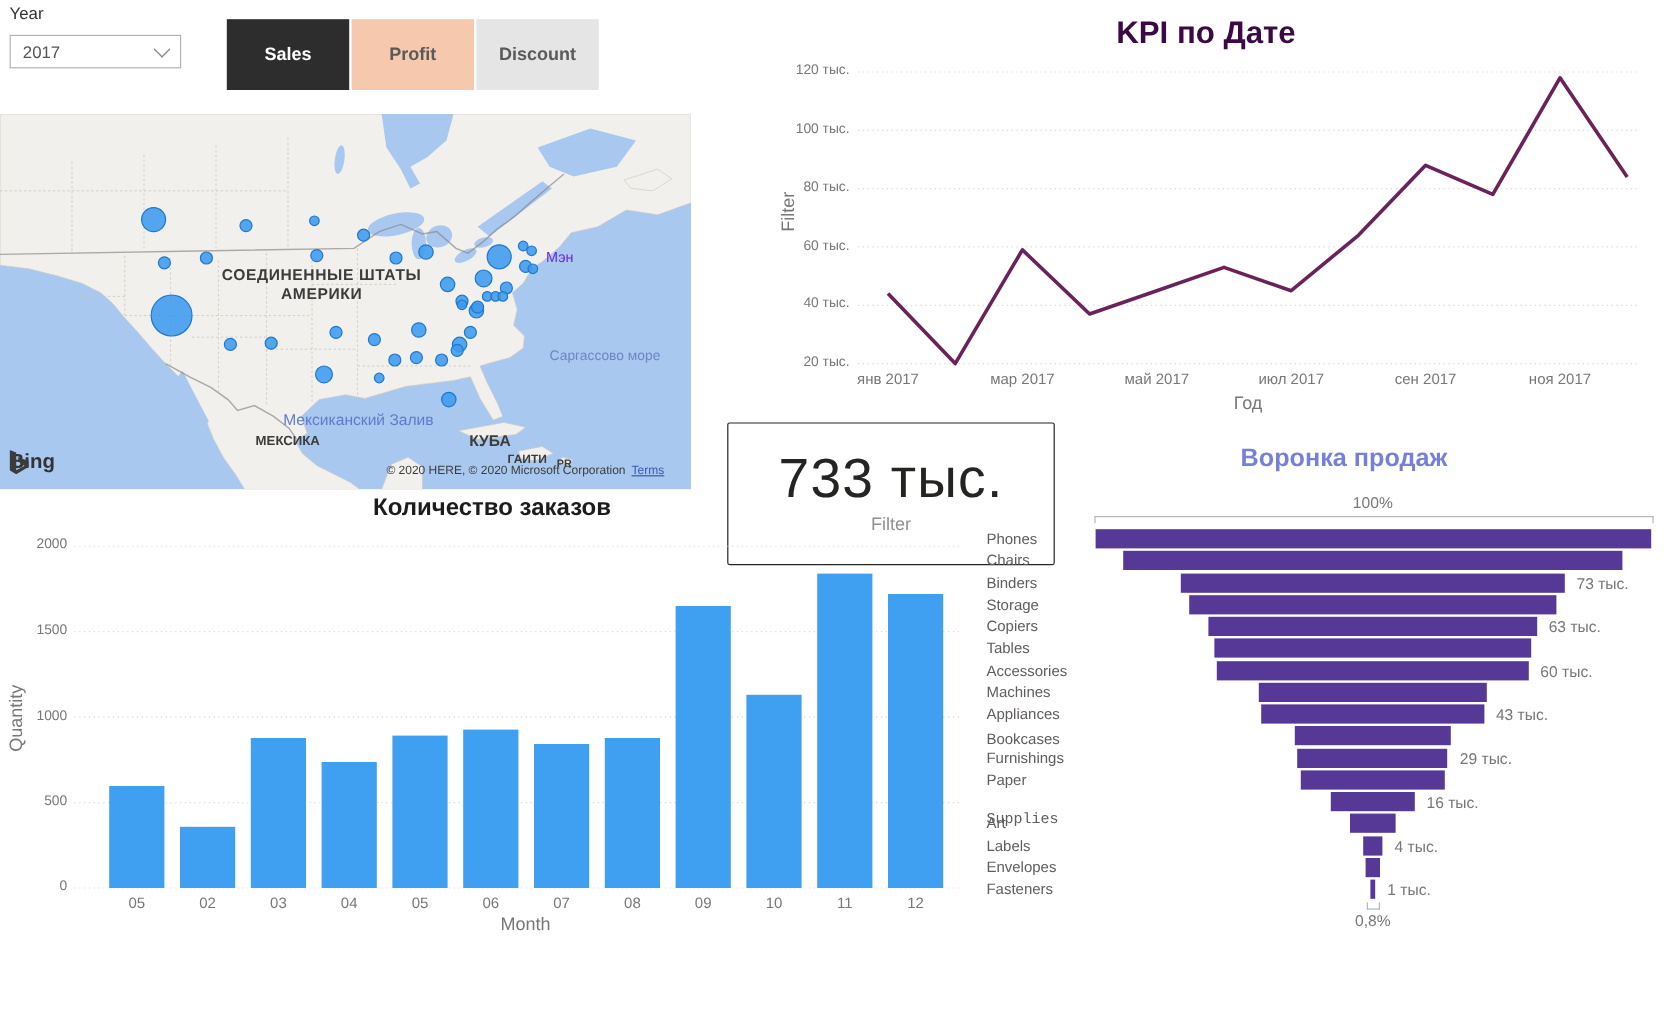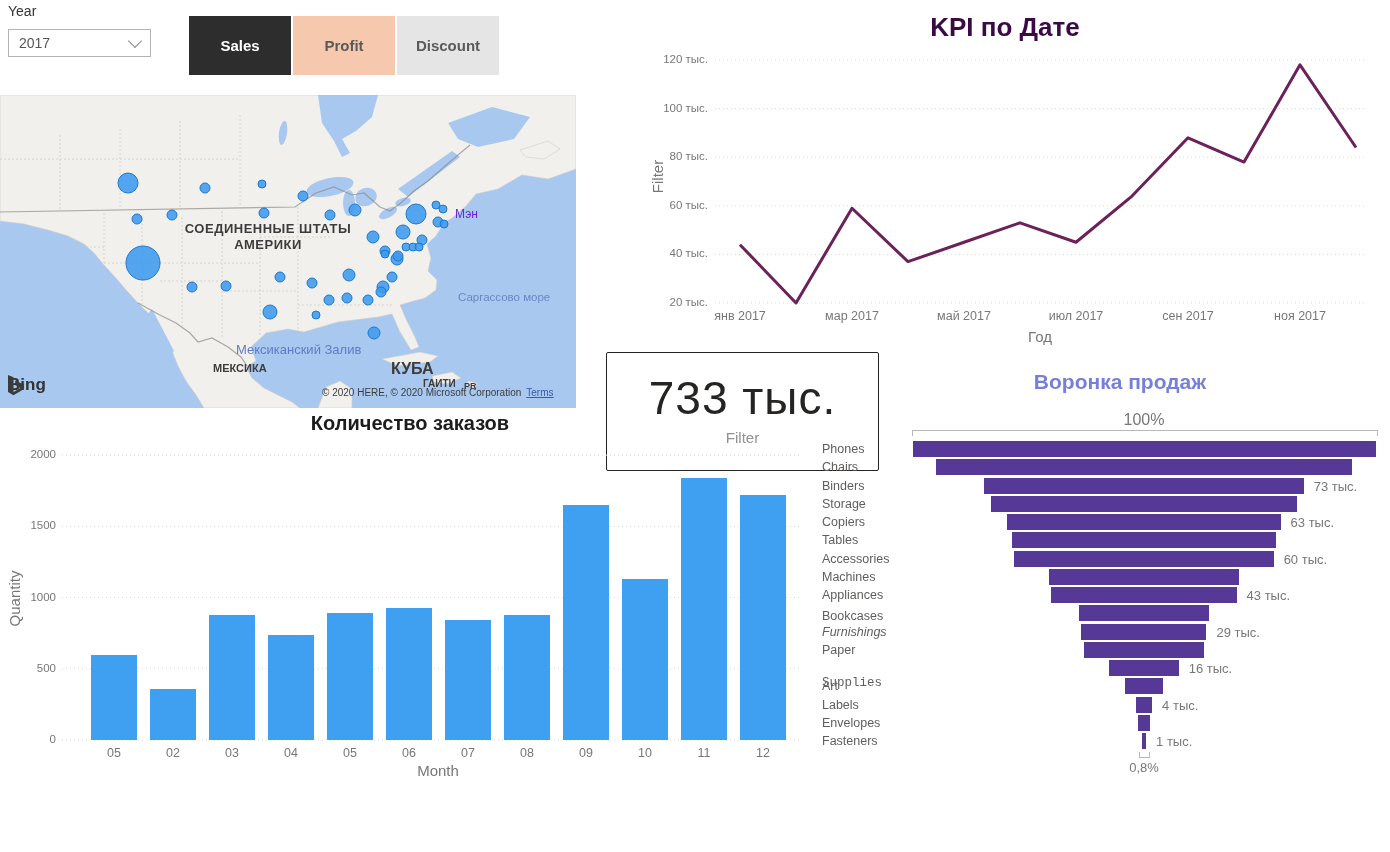--- a/index.html
+++ b/index.html
@@ -23,21 +23,21 @@
   .map{position:absolute;left:0;top:95px;width:576px;height:313px;overflow:hidden;cursor:grab;}
   .map svg{position:absolute;left:0;top:0;}
   .bubble{fill:#3e9aef;fill-opacity:.88;stroke:#1e78cc;stroke-width:1;}
   .maplab{position:absolute;white-space:nowrap;}
   .lab-country{left:168px;top:126px;width:200px;font-size:13px;font-weight:bold;color:#3c3c3c;
                text-align:center;letter-spacing:.5px;line-height:1.25;white-space:normal;}
   .lab-maine{left:455px;top:112px;font-size:12px;color:#6d28d9;}
   .lab-sargasso{left:458px;top:196px;font-size:11.5px;color:#6e85c4;}
   .lab-gulf{left:236px;top:247px;font-size:13px;color:#5f7bc8;}
   .lab-mexico{left:213px;top:267px;font-size:11px;font-weight:bold;color:#3c3c3c;}
-  .lab-cuba{left:391px;top:265px;font-size:16px;font-weight:bold;color:#3c3c3c;}
+  .lab-cuba{left:391px;top:265px;font-size:13px;font-weight:bold;color:#3c3c3c;}
   .lab-haiti{left:423px;top:283px;font-size:10px;font-weight:bold;color:#3c3c3c;}
   .lab-pr{left:464px;top:286px;font-size:9px;font-weight:bold;color:#3c3c3c;}
   .bing{position:absolute;left:8px;top:280px;display:flex;align-items:center;color:#333;
         font-size:17px;font-weight:bold;}
   .copyright{position:absolute;left:322px;top:292px;font-size:10px;color:#3c3c3c;}
   .copyright a{color:#3b5aa8;text-decoration:underline;margin-left:5px;cursor:pointer;}
 
   
   .panel{position:absolute;}
   .kpi{left:620px;top:0;width:770px;height:350px;}
@@ -58,21 +58,21 @@
   .card{position:absolute;left:606px;top:352px;width:273px;height:119px;background:#fff;
         border:1.5px solid #252423;border-radius:2px;box-sizing:border-box;text-align:center;}
   .card-value{margin-top:18px;font-size:46px;color:#252423;letter-spacing:1px;}
   .card-label{margin-top:4px;font-size:15px;color:#919191;}
 
   
   .funnel{left:820px;top:368px;width:570px;height:440px;}
   .fun-title{position:absolute;left:30px;top:2px;width:540px;text-align:center;font-size:21px;
              font-weight:bold;}
   .fun-top-label{position:absolute;left:274px;top:43px;width:100px;text-align:center;
-                 font-size:16px;color:#777;}
+                 font-size:13px;color:#777;}
   .fun-bracket{position:absolute;left:92px;top:62px;width:464px;height:5px;
                border-top:1px solid #b7b7b7;border-left:1px solid #b7b7b7;
                border-right:1px solid #b7b7b7;}
   .fun-cat{position:absolute;left:2px;width:88px;font-size:12.5px;color:#605e5c;
            white-space:nowrap;}
   .fun-bar{position:absolute;height:16px;cursor:pointer;}
   .fun-val{position:absolute;font-size:13px;color:#777;white-space:nowrap;}
   .fun-bot-bracket{position:absolute;left:319px;top:384px;width:9px;height:5px;
                    border-bottom:1px solid #b7b7b7;border-left:1px solid #b7b7b7;
                    border-right:1px solid #b7b7b7;}
@@ -307,21 +307,21 @@
         <div class="fun-cat" style="top: 183.5px;">Accessories</div>
         <div class="fun-bar" style="left: 194.36px; top: 182.5px; width: 259.28px; background: rgb(86, 56, 150);"></div>
         <div class="fun-val" style="left: 463.64px; top: 183.5px;">60 тыс.</div>
         <div class="fun-cat" style="top: 201.75px;">Machines</div>
         <div class="fun-bar" style="left: 229.085px; top: 200.75px; width: 189.83px; background: rgb(86, 56, 150);"></div>
         <div class="fun-cat" style="top: 220px;">Appliances</div>
         <div class="fun-bar" style="left: 231.4px; top: 219px; width: 185.2px; background: rgb(86, 56, 150);"></div>
         <div class="fun-val" style="left: 426.6px; top: 220px;">43 тыс.</div>
         <div class="fun-cat" style="top: 241px;">Bookcases</div>
         <div class="fun-bar" style="left: 259.18px; top: 237.25px; width: 129.64px; background: rgb(86, 56, 150);"></div>
-        <div class="fun-cat" style="top: 256.5px; font-style: italic;">Furnishings</div>
+        <div class="fun-cat" style="top: 256.5px;">Furnishings</div>
         <div class="fun-bar" style="left: 261.495px; top: 255.5px; width: 125.01px; background: rgb(86, 56, 150);"></div>
         <div class="fun-val" style="left: 396.505px; top: 256.5px;">29 тыс.</div>
         <div class="fun-cat" style="top: 274.75px;">Paper</div>
         <div class="fun-bar" style="left: 263.81px; top: 273.75px; width: 120.38px; background: rgb(86, 56, 150);"></div>
         <div class="fun-cat" style="top: 308px; font-family: Liberation Mono, monospace;">Supplies</div>
         <div class="fun-bar" style="left: 289.275px; top: 292px; width: 69.45px; background: rgb(86, 56, 150);"></div>
         <div class="fun-val" style="left: 368.725px; top: 293px;">16 тыс.</div>
         <div class="fun-cat" style="top: 311.25px;">Art</div>
         <div class="fun-bar" style="left: 305.48px; top: 310.25px; width: 37.04px; background: rgb(86, 56, 150);"></div>
         <div class="fun-cat" style="top: 329.5px;">Labels</div>

